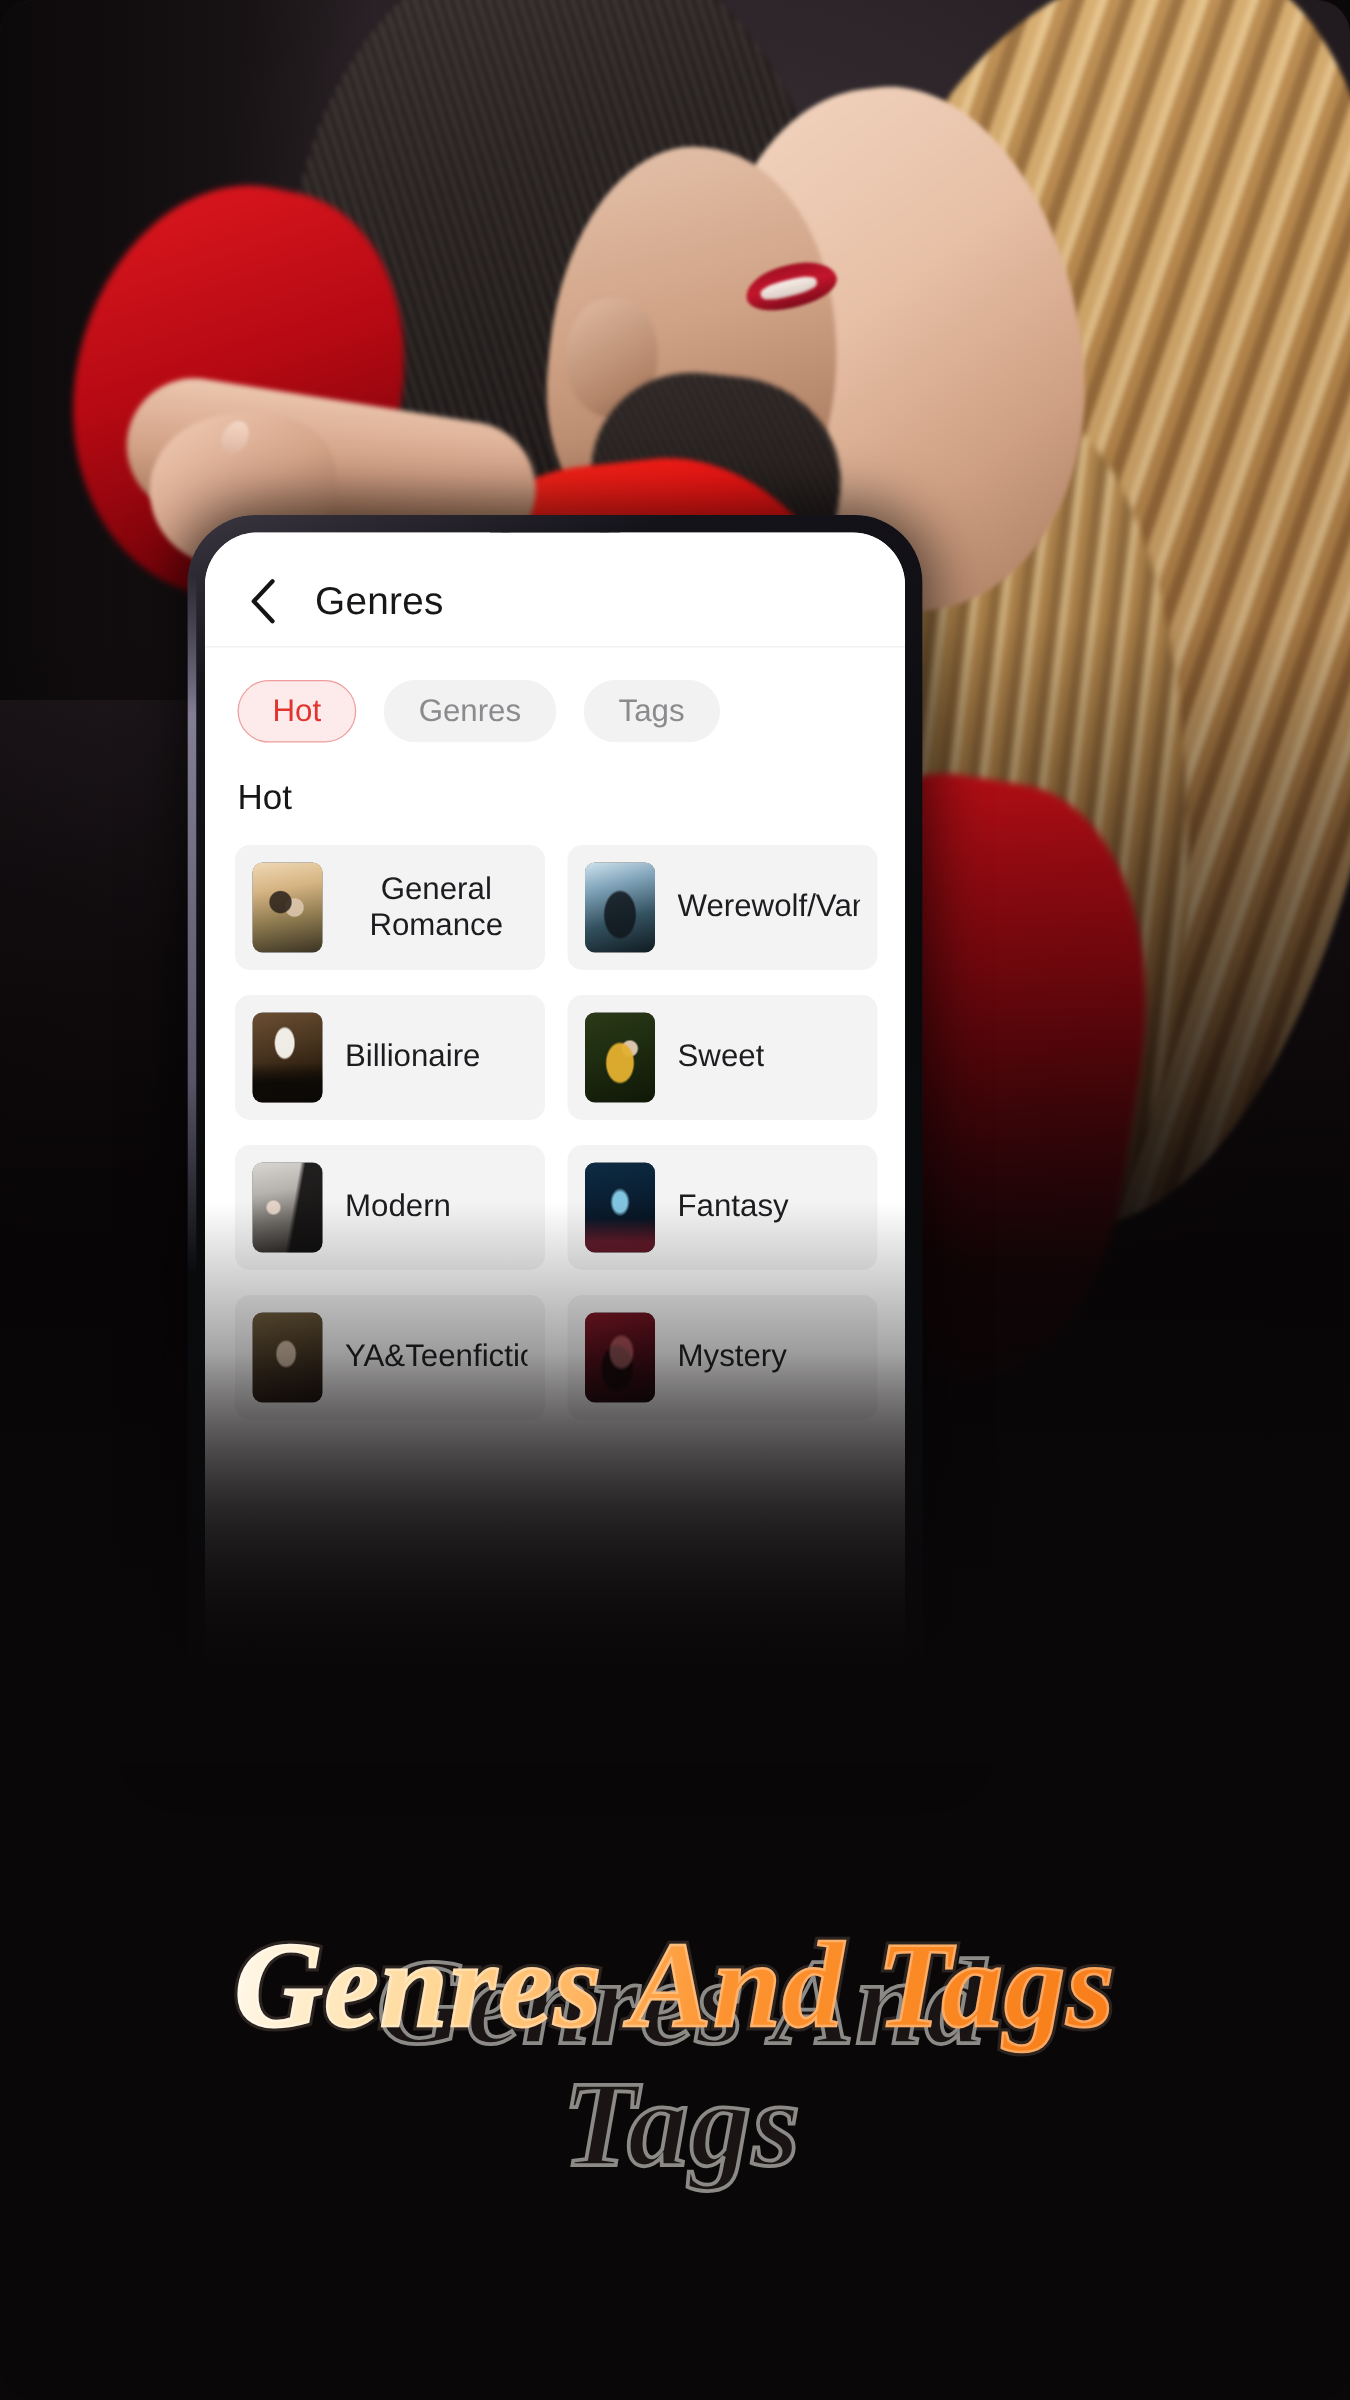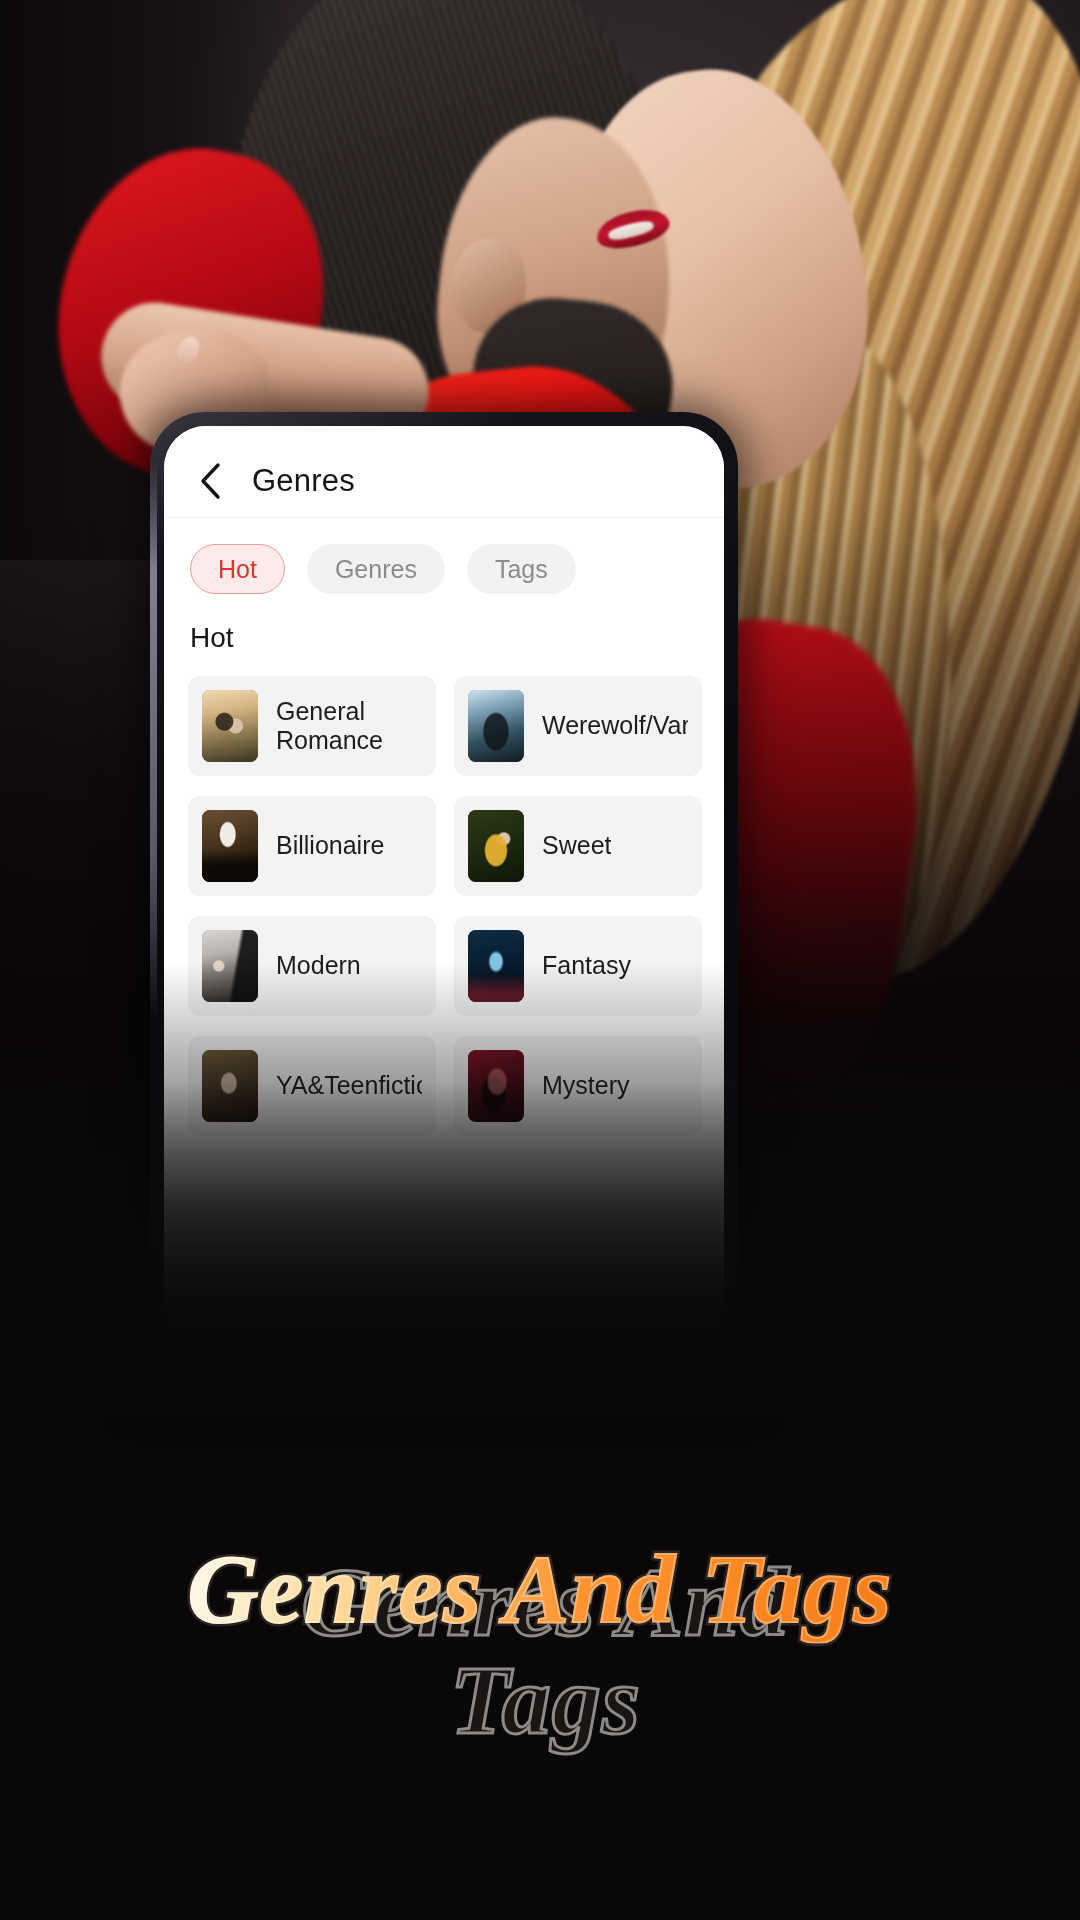--- a/index.html
+++ b/index.html
@@ -9,20 +9,21 @@
     background:#0b0809;
     overflow:hidden;
     font-family:"Liberation Sans", sans-serif;
   }
 
   #stage {
     position:relative;
     width:1080px; height:1920px;
     background:#0a0708;
     overflow:hidden;
+    border-radius:27px;
   }
 
   
   .bg-photo {
     position:absolute; left:0; top:0;
     width:1080px; height:1180px;
     overflow:hidden;
     background:#151012;
   }
   .bg-photo::after{
@@ -272,20 +273,21 @@
     background:#fff;
   }
 
   
   .grid{
     padding:22px 22px 0 24px;
     display:grid;
     grid-template-columns:1fr 1fr;
     gap:20px 18px;
     background:#fff;
+    text-align:center;
   }
   .card{
     height:100px;
     background:#f3f3f4;
     border-radius:12px;
     display:flex; align-items:center;
     padding:0 14px;
     cursor:pointer;
     overflow:hidden;
   }

